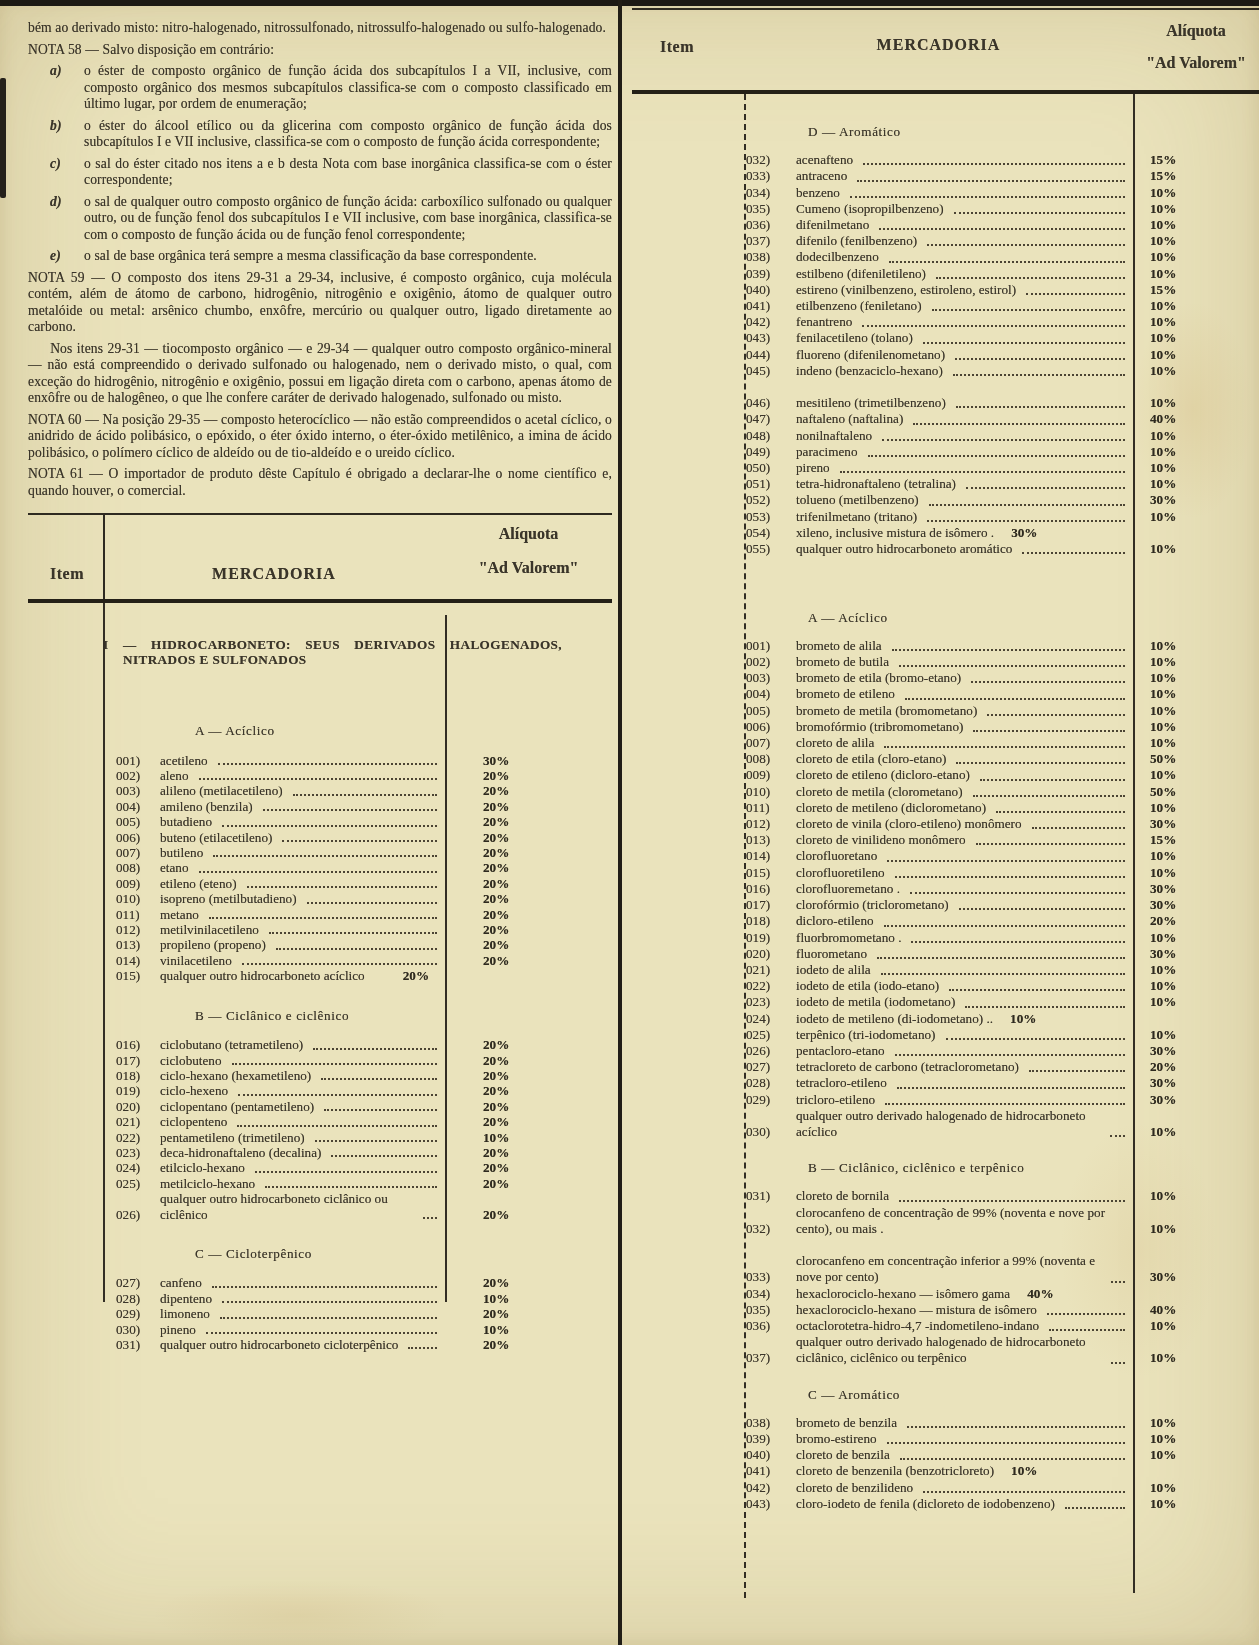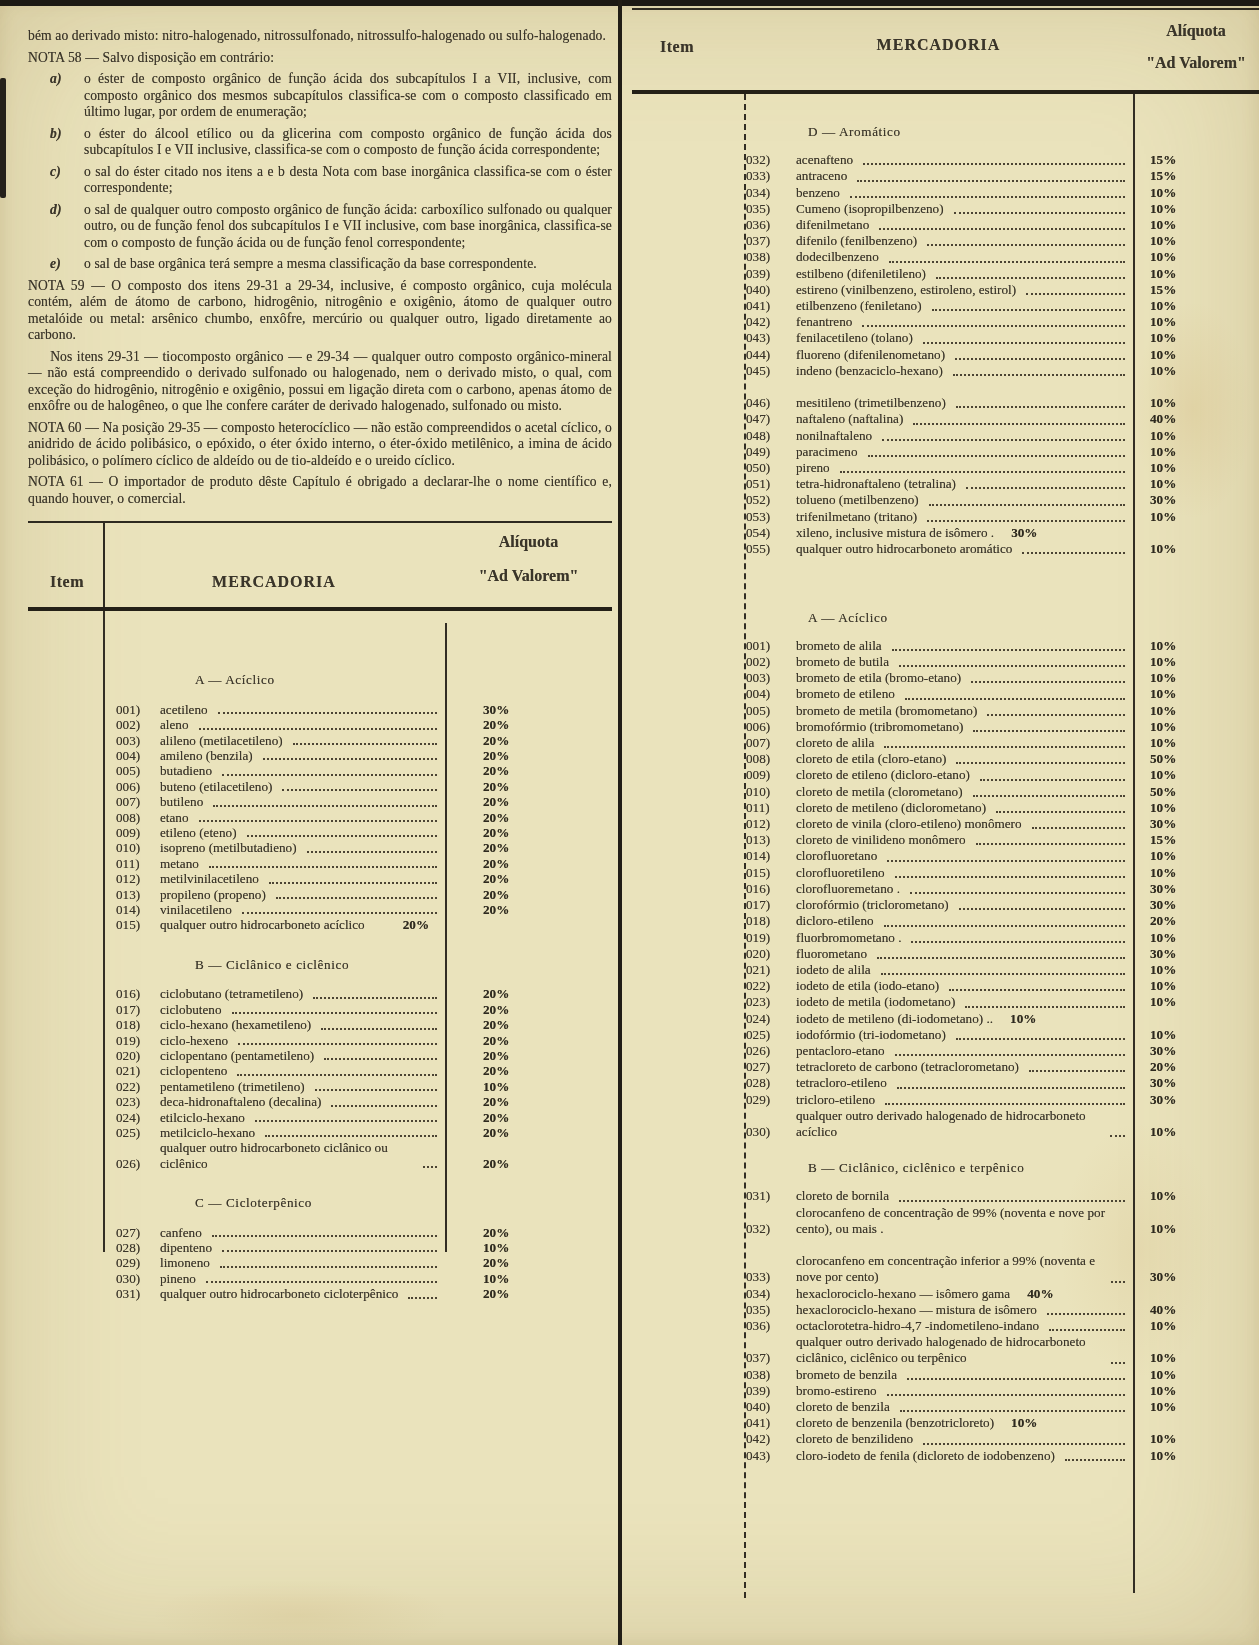--- a/index.html
+++ b/index.html
@@ -16,21 +16,21 @@
   }
   .topline{position:absolute;top:0;left:0;width:100%;height:6px;background:#1c1914;}
   .edge-smudge{position:absolute;left:0;top:78px;width:6px;height:120px;background:#24201a;border-radius:2px;}
   .col-divider{position:absolute;left:618px;top:0;width:4px;height:100%;background:#211d16;}
   .stain{position:absolute;border-radius:50%;pointer-events:none;}
   .stain.s1{right:6px;top:300px;width:120px;height:220px;background:radial-gradient(ellipse,rgba(190,140,60,.14),transparent 70%);}
   .stain.s2{right:40px;top:1120px;width:160px;height:260px;background:radial-gradient(ellipse,rgba(185,140,65,.10),transparent 70%);}
   .stain.s3{left:150px;top:1580px;width:300px;height:70px;background:radial-gradient(ellipse,rgba(180,135,60,.10),transparent 70%);}
 
   
-  .left-col{position:absolute;left:28px;top:20px;width:584px;}
+  .left-col{position:absolute;left:28px;top:12px;width:584px;}
   .notes{padding-top:8px;font-size:13.6px;line-height:16.5px;letter-spacing:.12px;}
   .npar{display:flex;margin:0 0 5px 0;}
   .ntag{flex:none;width:34px;padding-left:22px;font-style:italic;font-weight:bold;}
   .ntag:empty{width:0;padding:0;}
   .ntxt{flex:1;text-align:justify;}
 
   
   .lheader{position:relative;height:84px;margin-top:14px;
     border-top:2px solid #2e2a20;border-bottom:4px solid #242017;}
   .lheader .h-item{position:absolute;left:22px;bottom:16px;font-weight:bold;letter-spacing:.5px;}
@@ -156,20 +156,24 @@
         <span class="h-item">Item</span>
         <span class="vseg"></span>
         <span class="h-merc">MERCADORIA</span>
         <span class="h-alq">Alíquota</span>
         <span class="h-adv">"Ad Valorem"</span>
       </div>
       <div class="tbody">
         <div class="vrule r1"></div>
         <div class="vrule r2"></div>
 
+          <div class="row">
+            <span class="code"></span>
+            <span class="grp">I — HIDROCARBONETO: SEUS DERIVADOS HALOGENADOS, NITRADOS E SULFONADOS</span>
+          </div>
 
           <div class="row">
             <span class="code"></span>
           </div>
 
 
           <div class="row">
             <span class="code"></span>
             <span class="sec">A — Acíclico</span>
           </div>
@@ -847,21 +851,21 @@
           <div class="row">
             <span class="code"></span>
             <span class="num">024)</span>
             <span class="nm">iodeto de metileno (di-iodometano) ..</span>
             <span class="pct">10%</span>
           </div>
 
           <div class="row">
             <span class="code"></span>
             <span class="num">025)</span>
-            <span class="nm">iodofórmio (tri-iodometano)</span>
+            <span class="nm">terpênico (tri-iodometano)</span>
             <span class="leader"></span>
             <span class="pct">10%</span>
           </div>
 
           <div class="row">
             <span class="code"></span>
             <span class="num">026)</span>
             <span class="nm">pentacloro-etano</span>
             <span class="leader"></span>
             <span class="pct">30%</span>
@@ -955,20 +959,24 @@
           </div>
 
           <div class="row">
             <span class="code"></span>
             <span class="num">037)</span>
             <span class="nm">qualquer outro derivado halogenado de hidrocarboneto ciclânico, ciclênico ou terpênico</span>
             <span class="leader"></span>
             <span class="pct">10%</span>
           </div>
 
+          <div class="row">
+            <span class="code"></span>
+            <span class="sec">C — Aromático</span>
+          </div>
 
           <div class="row">
             <span class="code"></span>
             <span class="num">038)</span>
             <span class="nm">brometo de benzila</span>
             <span class="leader"></span>
             <span class="pct">10%</span>
           </div>
 
           <div class="row">

